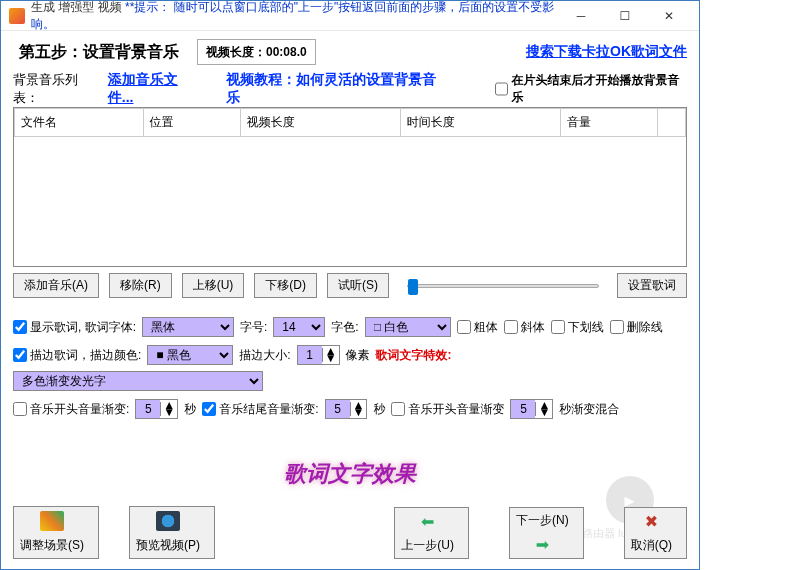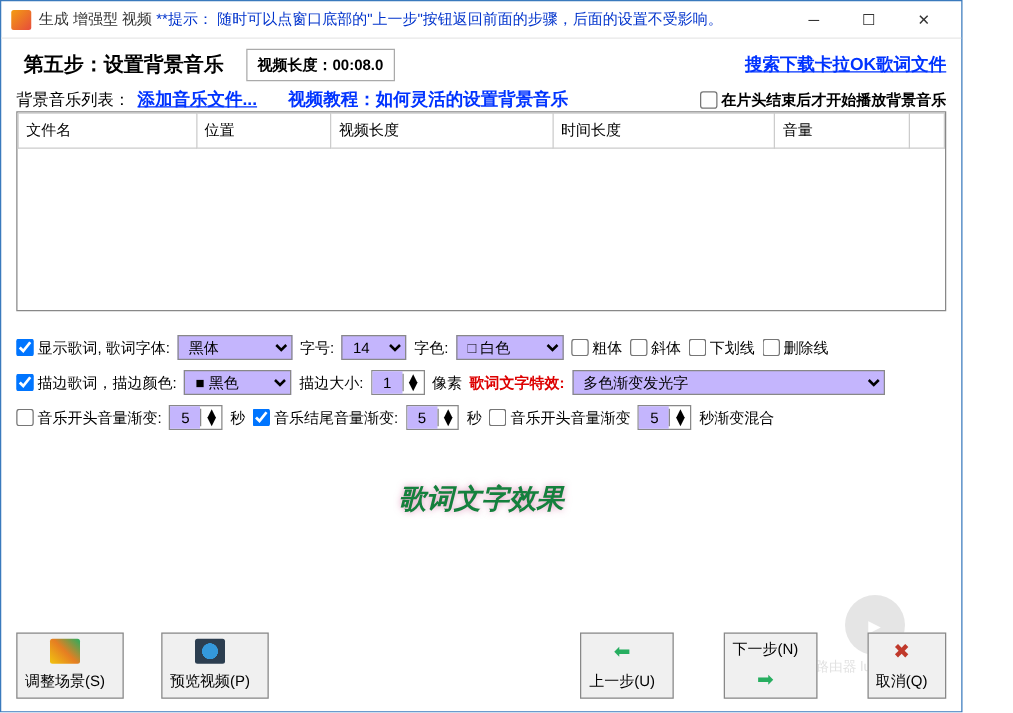--- a/index.html
+++ b/index.html
@@ -1,17 +1,17 @@
 <!DOCTYPE html>
 <html><head>
 <meta charset="utf-8">
 <style>
 * { box-sizing: border-box; margin: 0; padding: 0; font-family: "Microsoft YaHei", SimSun, sans-serif; font-size: 12px; }
 body { background: #fff; }
-.window { width: 770px; height: 570px; border: 1px solid #3a7abd; position: relative; background: #fff; }
+.window { width: 700px; height: 570px; border: 1px solid #3a7abd; position: relative; background: #fff; }
 .titlebar { height: 30px; display: flex; align-items: center; padding: 0 8px; border-bottom: 1px solid #e8e8e8; }
 .titlebar-icon { width: 16px; height: 16px; margin-right: 6px; background: linear-gradient(135deg,#f39c12,#e74c3c); border-radius: 2px; }
 .titlebar-text { flex: 1; color: #333; font-size: 12px; }
 .titlebar-text .blue { color: #0033cc; }
 .win-btns { display: flex; gap: 0; }
 .win-btn { width: 44px; height: 28px; display: flex; align-items: center; justify-content: center; cursor: pointer; color: #333; }
 .content { padding: 8px 12px; }
 .row { display: flex; align-items: center; margin-bottom: 6px; }
 .step-title { font-size: 16px; font-weight: bold; color: #000; margin-right: 12px; padding: 2px 6px; }
 .videolen-box { border: 1px solid #aaa; padding: 3px 8px; font-weight: bold; font-size: 14px; }
@@ -34,21 +34,21 @@
 .slider-thumb { position: absolute; left: 0; top: -6px; width: 10px; height: 16px; background: #0078d7; border-radius: 2px; }
 .opts { border-top: 1px solid transparent; margin-top: 10px; }
 .opt-row { display: flex; align-items: center; gap: 6px; margin-top: 8px; flex-wrap: wrap; }
 .opt-row label { display: flex; align-items: center; gap: 3px; }
 select, input[type=text] { border: 1px solid #888; padding: 1px 4px; font-size: 12px; height: 20px; background: #c4b5fd; }
 .sel-font { width: 92px; }
 .sel-size { width: 52px; }
 .sel-color { width: 86px; }
 .sel-effect { width: 250px; }
 .red-bold { color: #d00; font-weight: bold; }
-.effect-preview { text-align: center; margin-top: 40px; font-size: 22px; font-weight: bold; font-style: italic; color: #15803d; text-shadow: 0 0 6px rgba(200,80,140,.6); }
+.effect-preview { text-align: center; margin-top: 40px; font-size: 22px; font-weight: bold; font-style: italic; color: #a21caf; text-shadow: 0 0 6px rgba(200,80,140,.6); }
 .footer { position: absolute; bottom: 10px; left: 12px; right: 12px; display: flex; align-items: center; }
 .foot-btn { display: flex; align-items: center; gap: 6px; border: 1px solid #888; background: #f0f0f0; padding: 4px 14px 4px 6px; cursor: pointer; flex-direction: column; }
 .foot-ico { width: 24px; height: 20px; display: inline-block; }
 .ico-scene { background: linear-gradient(45deg,#f1c40f,#e67e22,#27ae60); border-radius: 2px; }
 .ico-preview { background: radial-gradient(circle,#3498db 40%,#2c3e50 42%); border-radius: 2px; position:relative; }
 .ico-arrow-left { color: #27ae60; font-size: 16px; }
 .ico-arrow-right { color: #27ae60; font-size: 16px; }
 .ico-cancel { color: #c0392b; font-size: 16px; }
 .spacer { flex: 1; }
 .watermark { position: absolute; right: 22px; bottom: 28px; opacity: .25; text-align: center; pointer-events: none; }
@@ -106,20 +106,33 @@
             <th>视频长度</th>
             <th>时间长度</th>
             <th>音量</th>
             <th class="sel"></th>
           </tr>
         </thead>
         <tbody></tbody>
       </table>
     </div>
 
+    <div class="btn-row">
+      <button class="btn">添加音乐(A)</button>
+      <button class="btn">移除(R)</button>
+      <button class="btn">上移(U)</button>
+      <button class="btn">下移(D)</button>
+      <button class="btn">试听(S)</button>
+      <div class="slider">
+        <div class="slider-track">
+            <div class="slider-thumb"></div>
+          </div>
+      </div>
+      <button class="btn">设置歌词</button>
+    </div>
 
     <div class="opts">
       <div class="opt-row">
         <label>
             <input type="checkbox" checked="" style="">
             <span>显示歌词, 歌词字体:</span>
           </label>
         <select class="sel-font"><option>黑体</option></select>
         <span>字号:</span>
         <select class="sel-size"><option>14</option></select>

